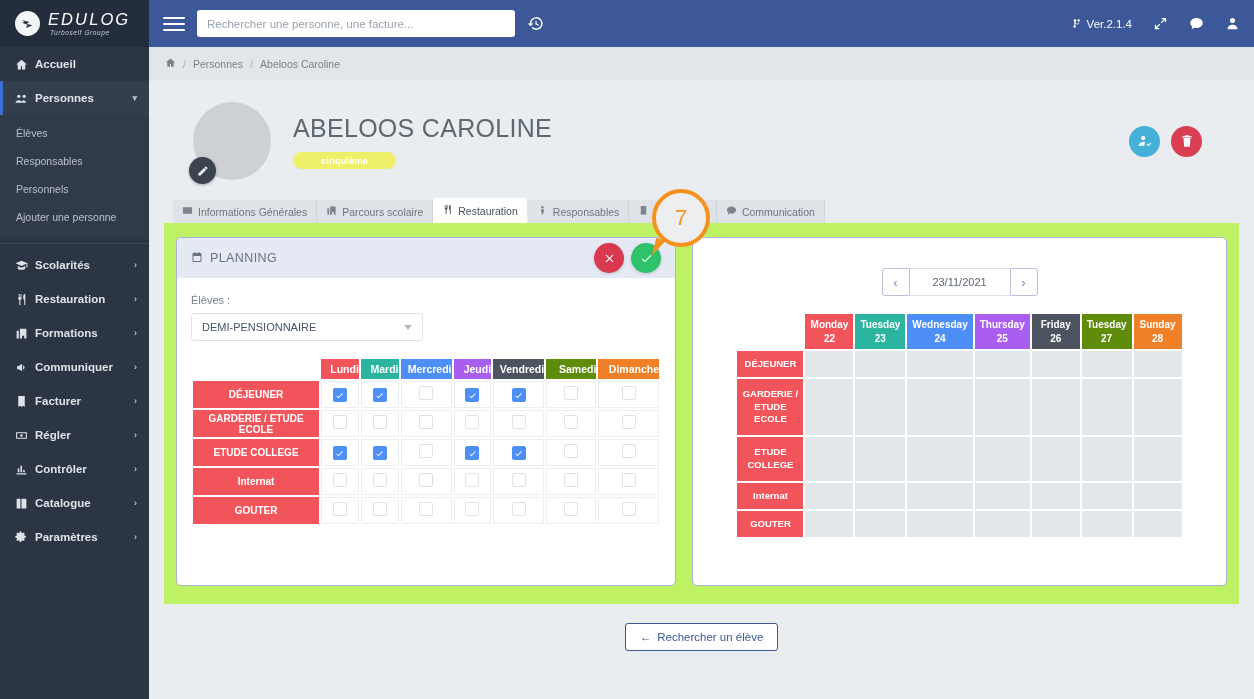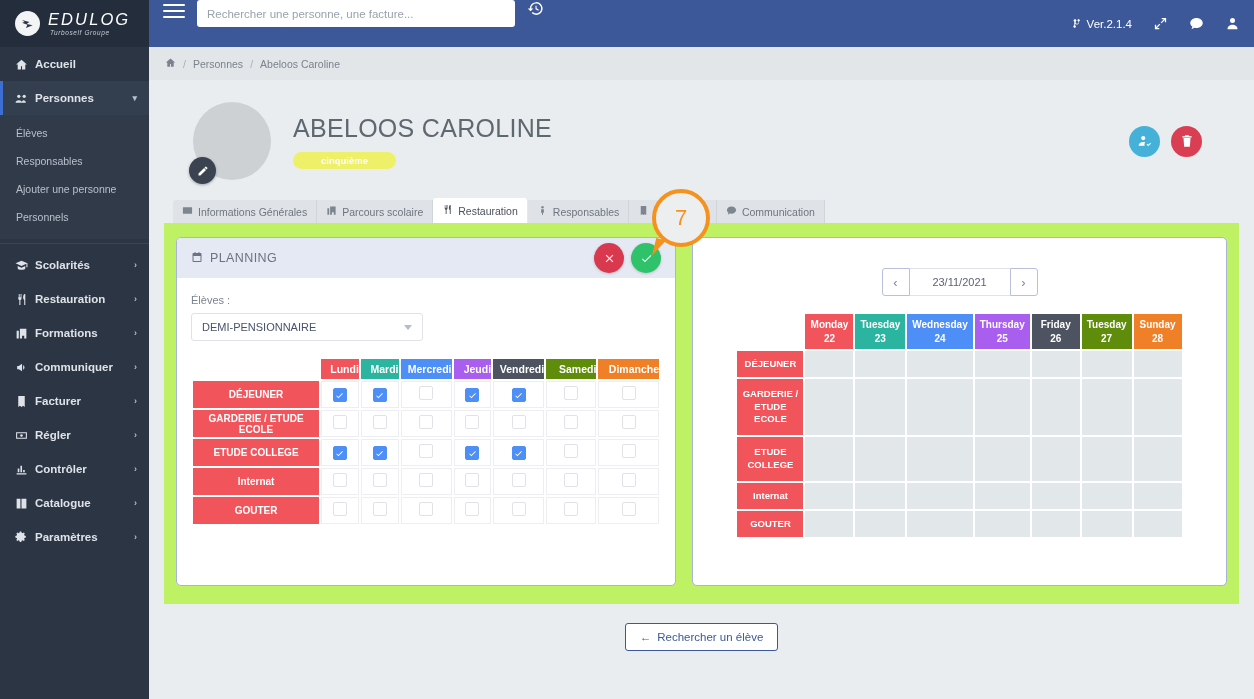--- a/index.html
+++ b/index.html
@@ -71,21 +71,21 @@
     display: block; color: #b9c0ca; font-size: 10.5px;
     padding: 8px 0 8px 16px; cursor: pointer;
   }
   .nav-sep { height: 1px; background: #3b4553; margin: 4px 0; }
 
   
   .main { flex: 1; height: 699px; display: flex; flex-direction: column; overflow: hidden; }
 
   .topbar {
     height: 47px; background: #3c5898;
-    display: flex; padding: 0 14px;
+    display: flex; align-items: center; padding: 0 14px;
     flex: 0 0 47px;
   }
   .hamburger { width: 22px; cursor: pointer; margin-right: 12px; }
   .hamburger span { display: block; height: 2px; background: #fff; margin: 4px 0; border-radius: 1px; }
   .search-input {
     width: 318px; height: 27px; border: none; border-radius: 3px;
     padding: 0 10px; font-size: 11.5px; color: #555;
     font-family: "Liberation Sans", sans-serif;
     background: #fff; outline: none;
   }
@@ -340,22 +340,22 @@
             <path d="M1 20c0-3.3 2.7-5 6-5s6 1.7 6 5zM12.5 20c0-2.3 1.2-4 3-4.6 2.8.3 4.5 2 4.5 4.6z"></path>
           </svg>
         </span>
       <span class="lbl">Personnes</span>
       <span class="chev">▾</span>
     </div>
 
     <div class="nav-group">
       <a class="nav-sub">Élèves</a>
       <a class="nav-sub">Responsables</a>
+      <a class="nav-sub">Personnels</a>
       <a class="nav-sub">Ajouter une personne</a>
-      <a class="nav-sub">Personnels</a>
     </div>
     <div class="nav-sep"></div>
 
     <div class="nav-item">
       <span class="ico">
           <svg viewBox="0 0 24 24">
             <path d="M12 3L1 8l11 5 9-4.1V15h2V8zM5 13v4c0 1.7 3.1 3 7 3s7-1.3 7-3v-4l-7 3.2z"></path>
           </svg>
         </span>
       <span class="lbl">Scolarités</span>

